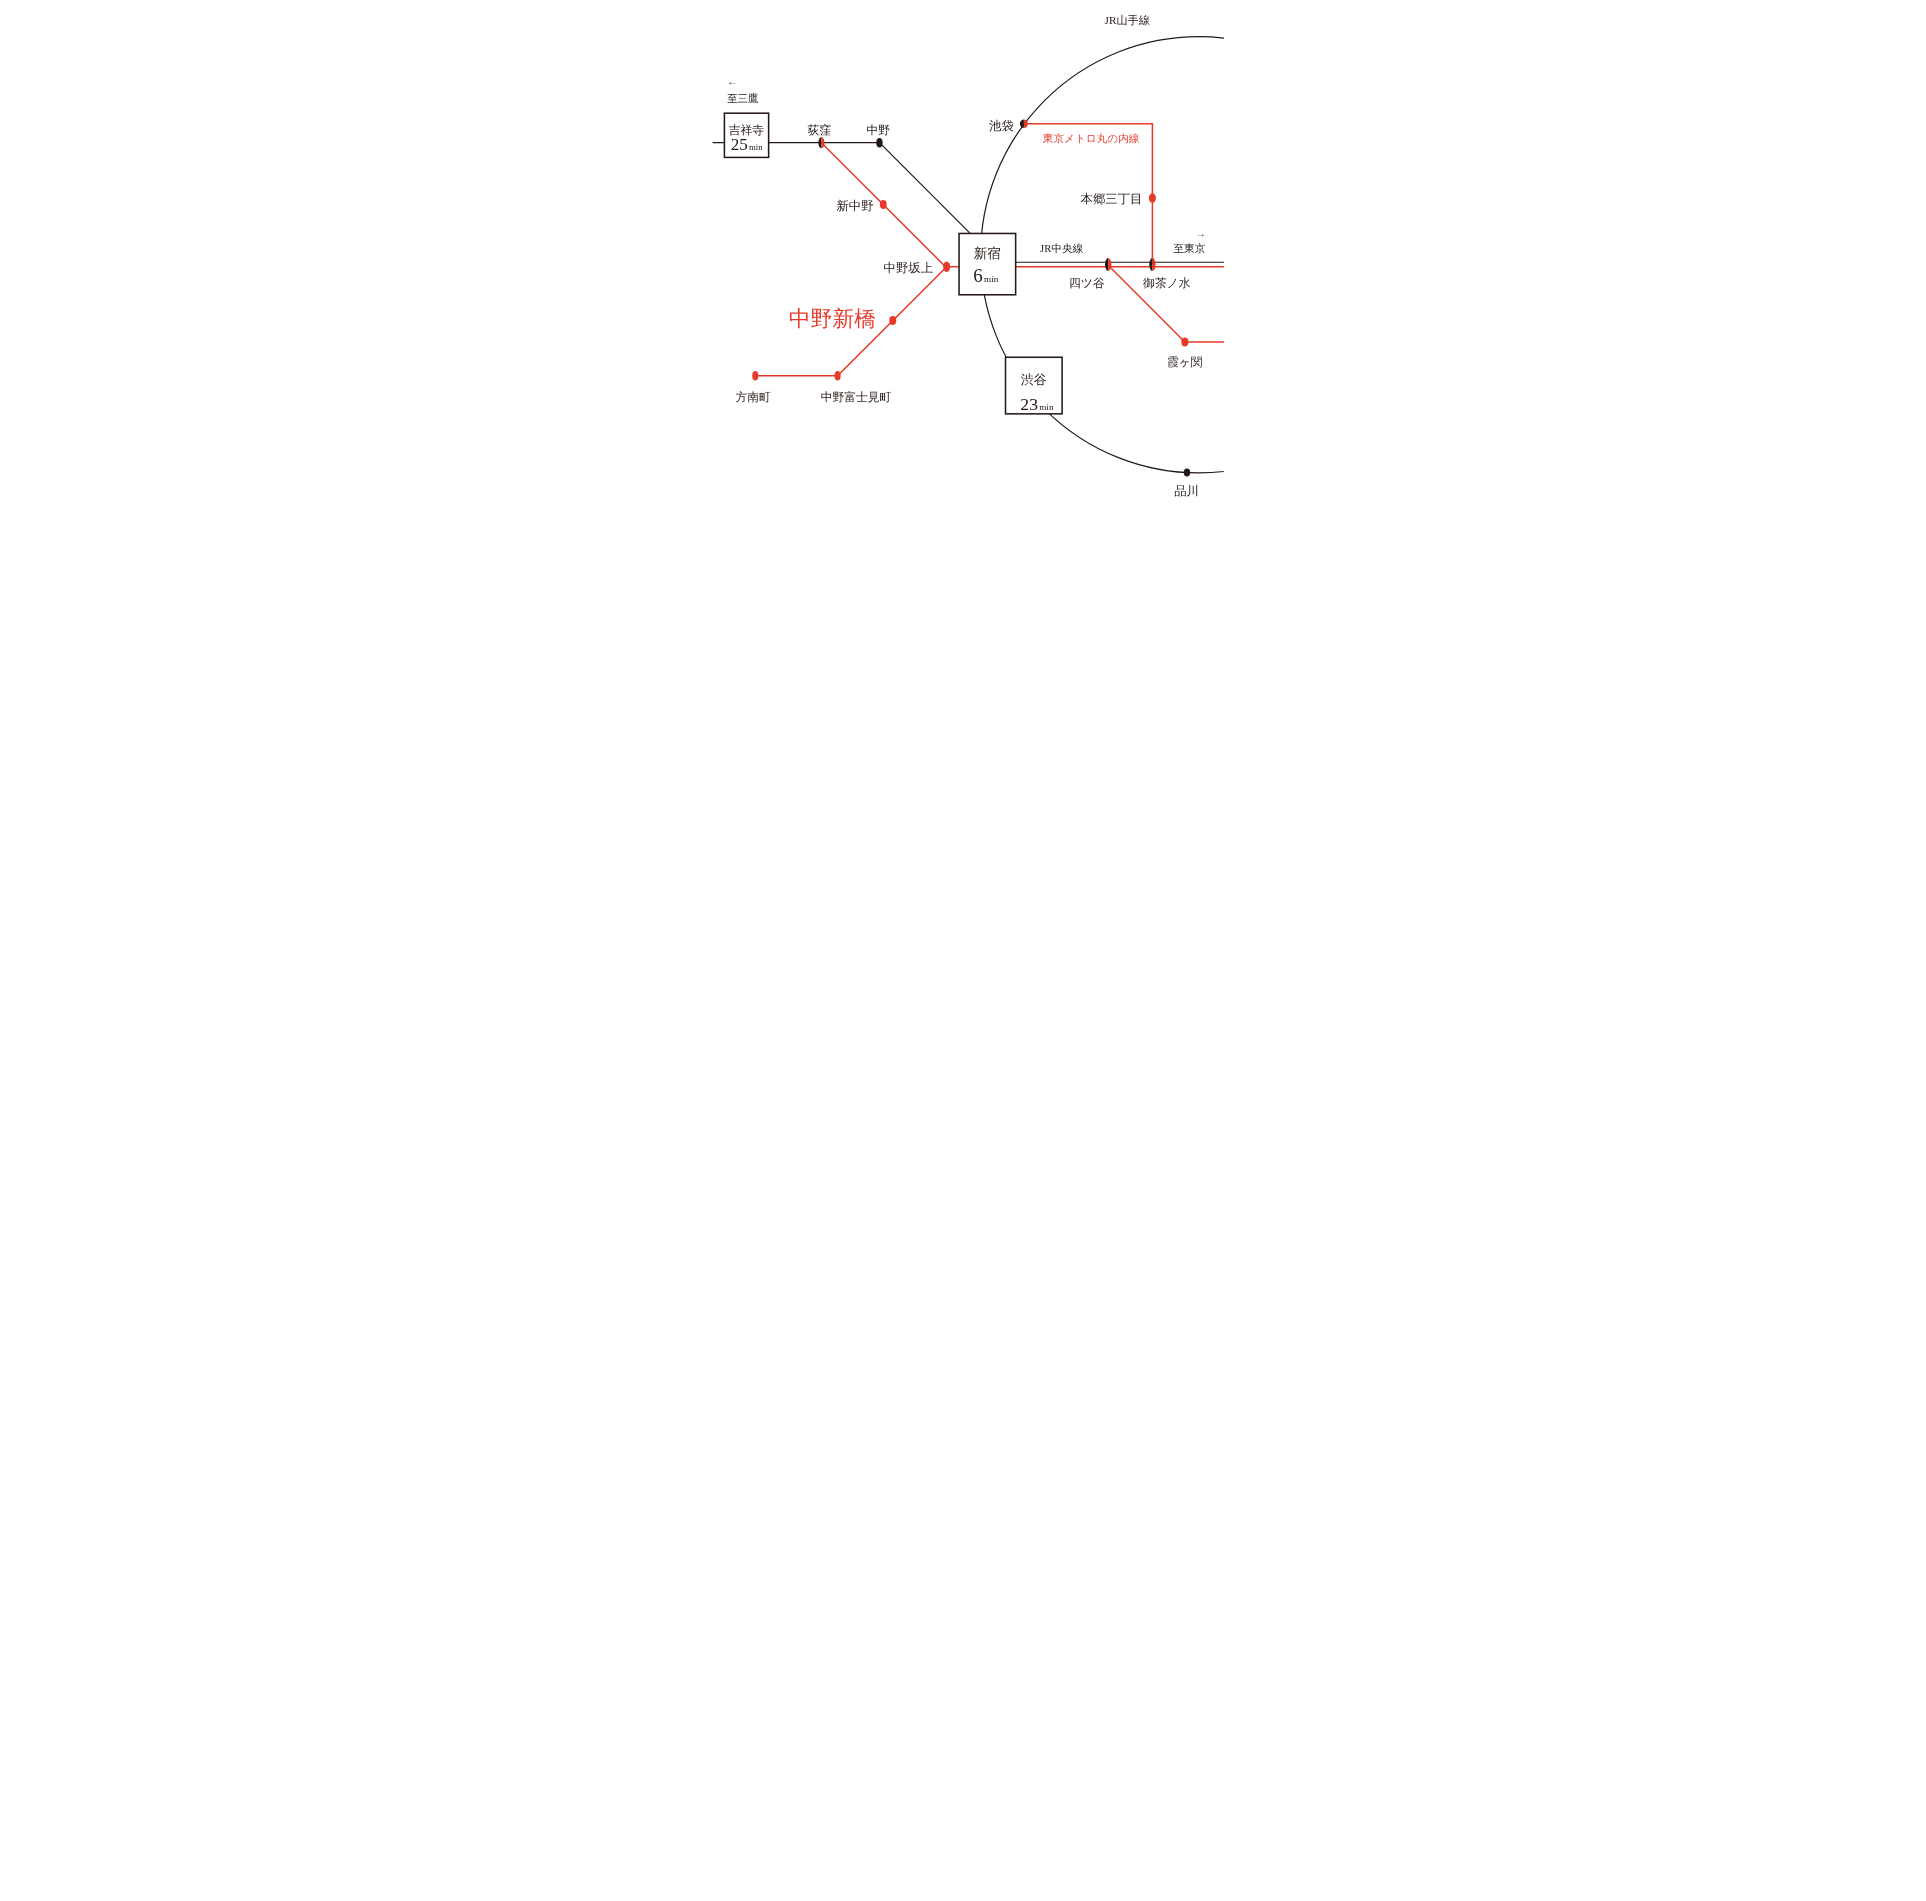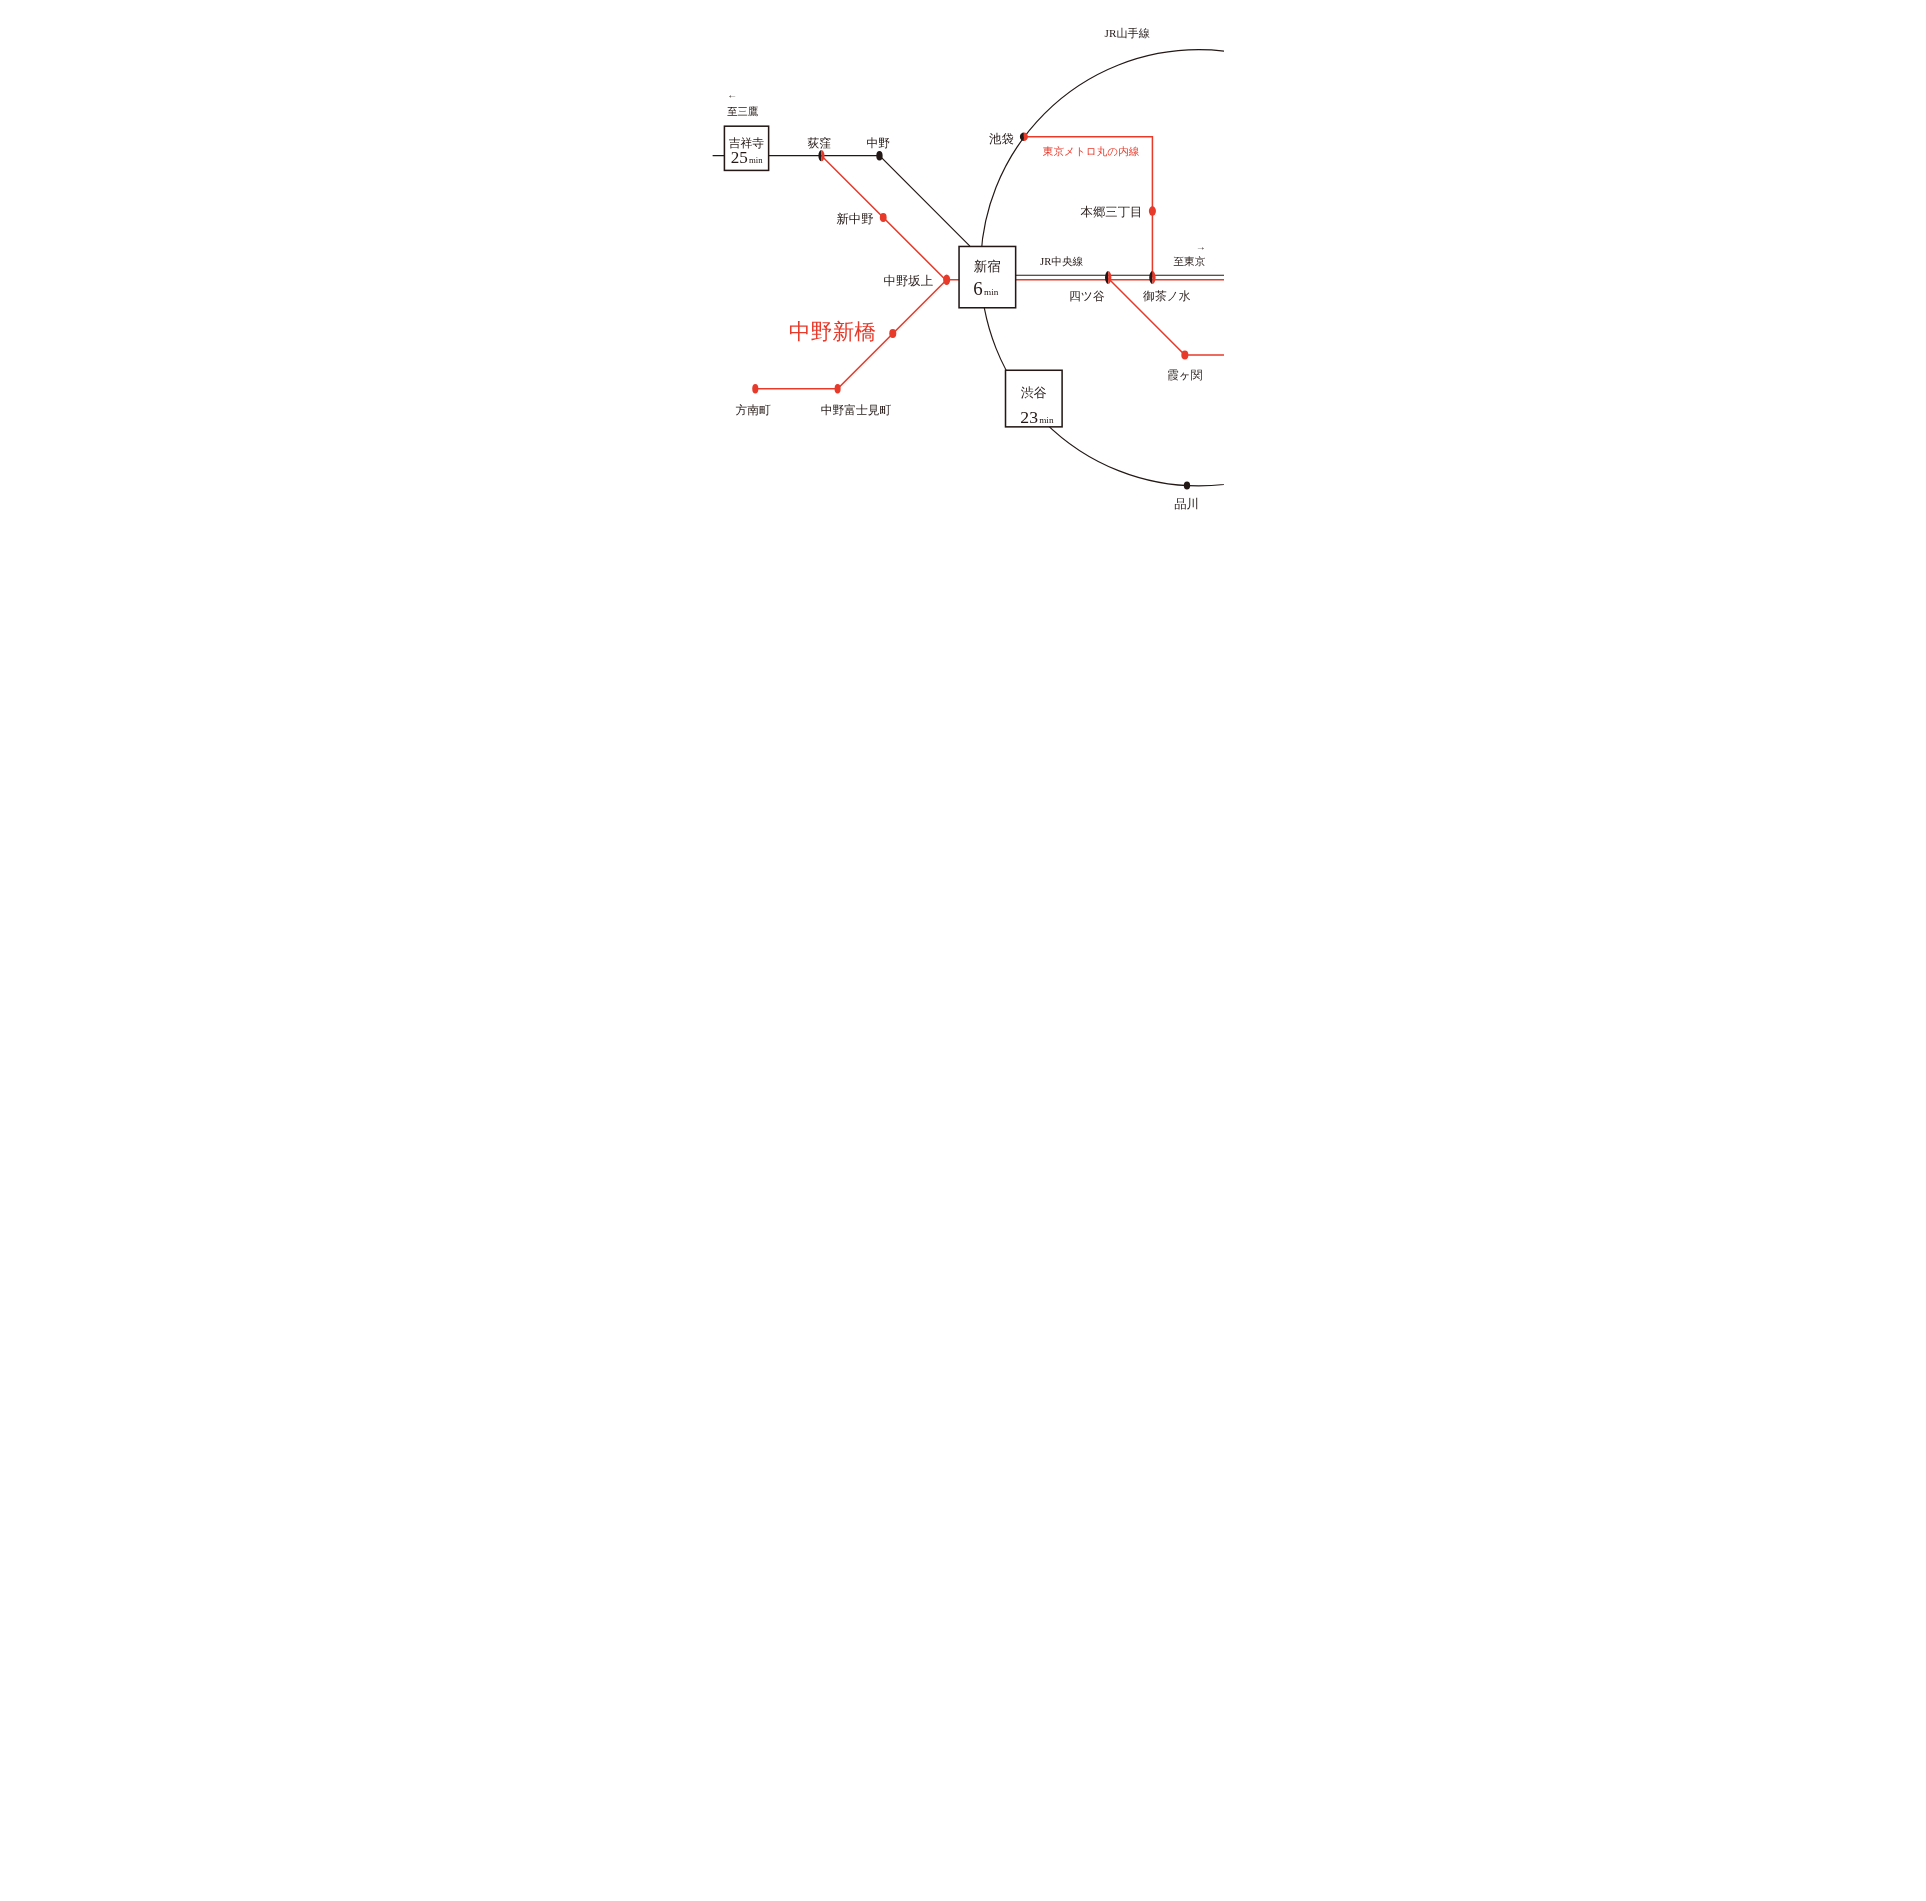--- a/index.html
+++ b/index.html
@@ -1,16 +1,16 @@
 <!DOCTYPE html>
 <html style="font-size:7px"><head>
 <meta charset="utf-8">
 <style>
   html,body{margin:0;padding:0;background:#ffffff;}
-  .stage{width:100%;max-width:522px;margin:13px auto;text-align:right;}
+  .stage{width:100%;max-width:522px;margin:0 auto;text-align:right;}
   svg{display:block;width:100%;height:auto;background:#ffffff;
       font-family:"Liberation Serif","DejaVu Serif",serif;}
   .lineb{fill:none;stroke:#231815;stroke-width:10;}
   .liner{fill:none;stroke:#e83a2b;stroke-width:13;}
   .boxr{fill:#ffffff;stroke:#231815;stroke-width:13;}
   .dotk{fill:#231815;stroke:none;}
   .dotr{fill:#e83a2b;stroke:none;}
   .tblack{fill:#231815;}
   .tred{fill:#e83a2b;}
   .tc{text-anchor:middle;}

